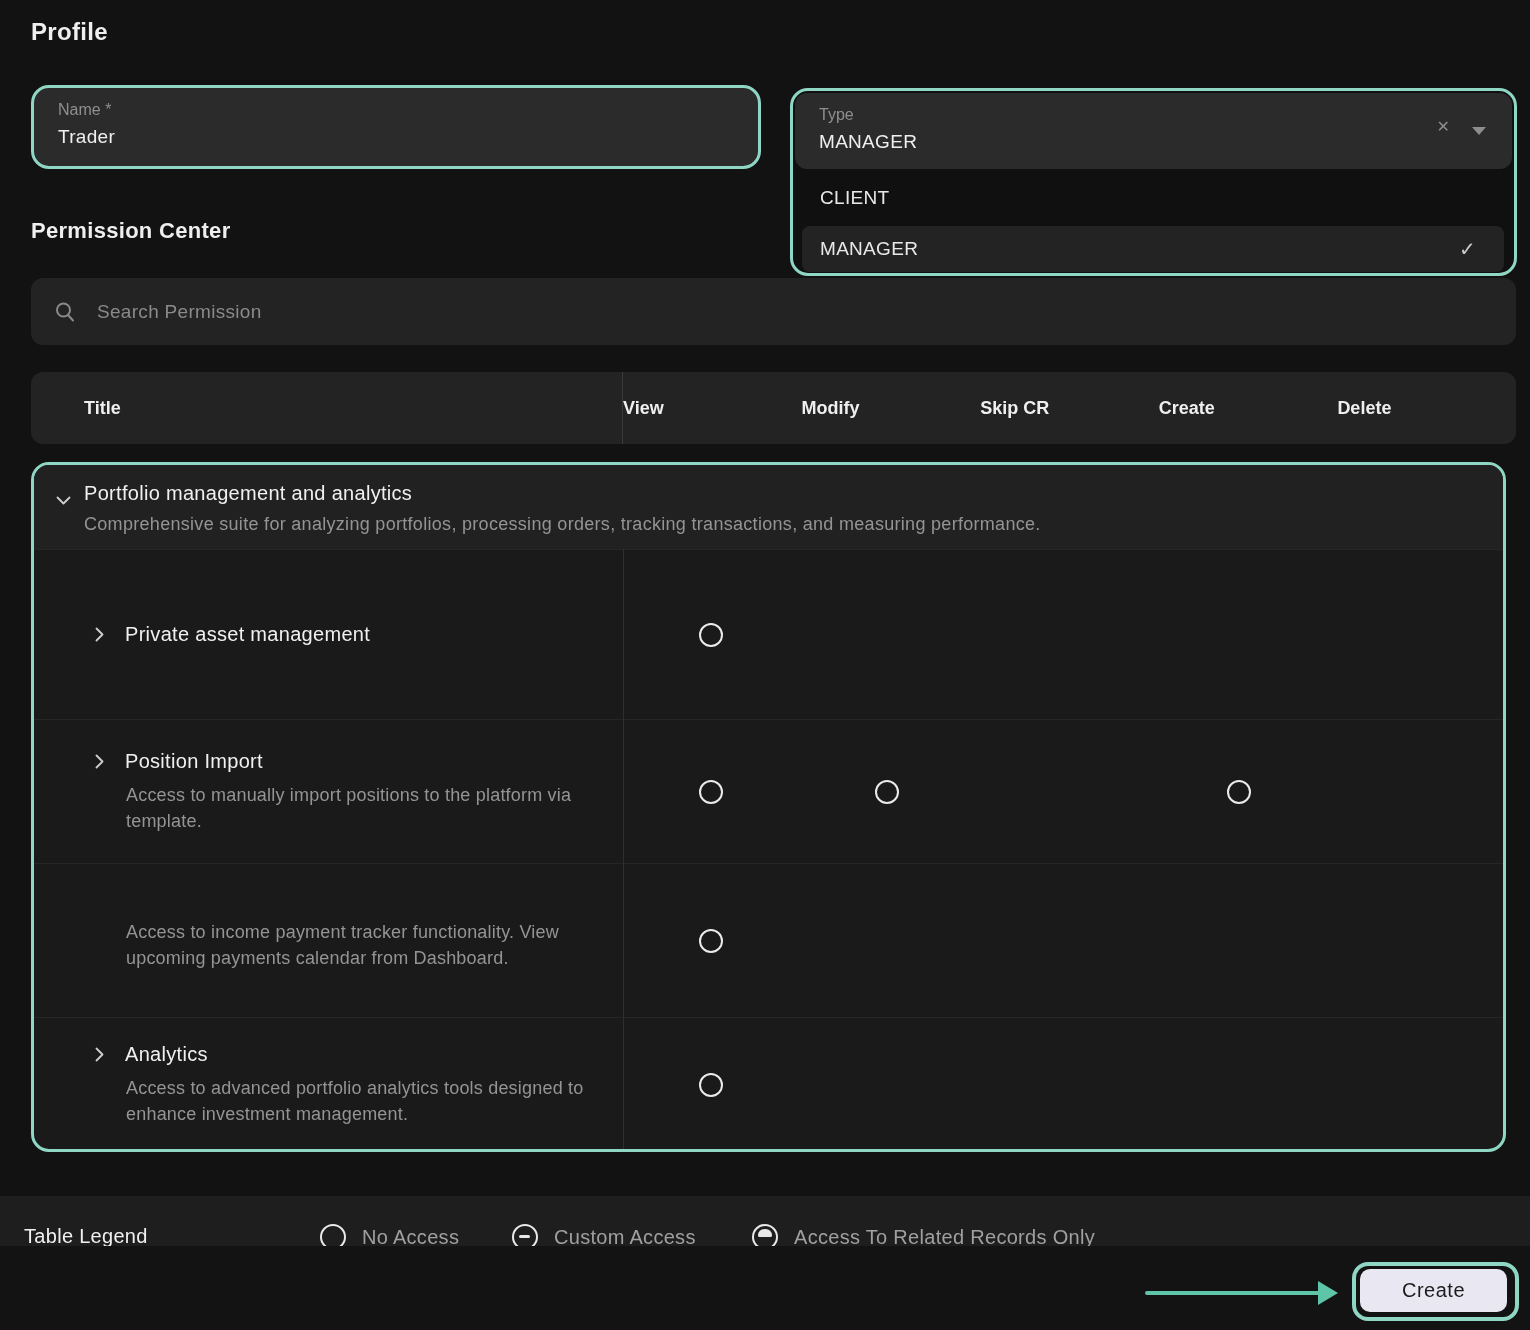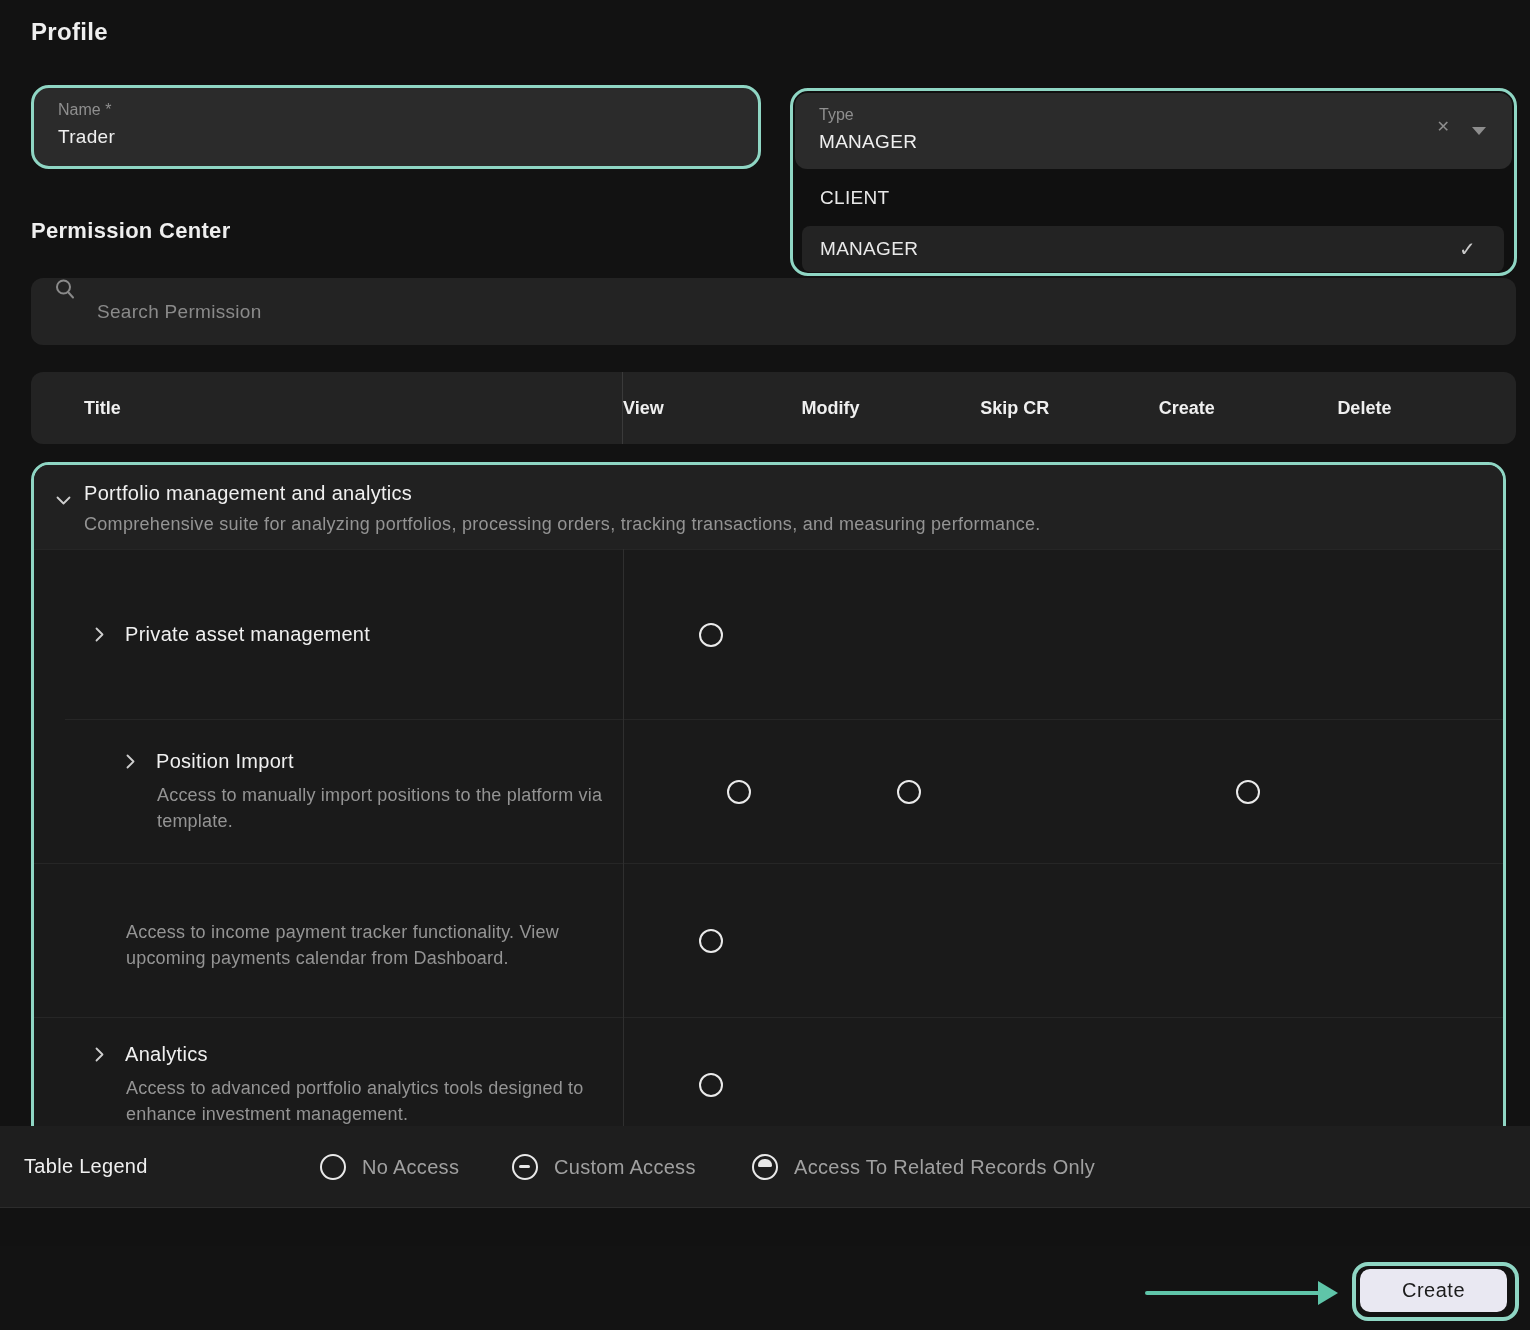--- a/index.html
+++ b/index.html
@@ -33,21 +33,21 @@
   .type-field{position:relative;height:76px;margin:2px 2px 0;background:var(--field);border-radius:12px;}
   .clear-x{position:absolute;right:62px;top:24px;font-size:16px;color:#8d8d8d;cursor:pointer;}
   .caret{position:absolute;right:26px;top:34px;width:0;height:0;border-left:7px solid transparent;border-right:7px solid transparent;border-top:8px solid #8d8d8d;}
   .menu{position:relative;padding-top:5px;}
   .opt{display:flex;align-items:center;font-size:19px;color:#e9e9e9;letter-spacing:.3px;}
   .opt-plain{height:48px;padding-left:27px;}
   .opt-selected{height:46px;margin:4px 10px 0 9px;background:#232323;border-radius:8px;padding:0 28px 0 18px;justify-content:space-between;}
   .check{font-size:20px;color:#c9c9c9;}
 
   
-  .search-bar{left:31px;top:278px;width:1485px;height:67px;background:var(--panel);border-radius:12px;display:flex;}
+  .search-bar{left:31px;top:278px;width:1485px;height:67px;background:var(--panel);border-radius:12px;display:flex;align-items:center;}
   .search-bar svg{margin-left:23px;flex:0 0 auto;}
   .search-input{margin-left:21px;background:transparent;border:none;outline:none;font-family:"Liberation Sans",sans-serif;font-size:19px;color:#dcdcdc;width:1200px;letter-spacing:.3px;}
   .search-input::placeholder{color:#8a8a8a;}
 
   
   .table-header{left:31px;top:372px;width:1485px;height:72px;background:var(--panel);border-radius:12px;display:flex;}
   .th-title{width:592px;padding-left:53px;line-height:72px;font-size:18px;font-weight:700;color:var(--txt);border-right:1px solid #3a3a3a;}
   .th-cols{flex:1;display:flex;}
   .th{flex:1;text-align:left;line-height:72px;font-size:18px;font-weight:700;color:var(--txt);}
 
@@ -63,21 +63,21 @@
   .row-left{width:589px;display:flex;flex-direction:column;justify-content:center;padding-left:61px;}
   .row-head{display:flex;align-items:center;}
   .row-chevron{flex:0 0 auto;margin-right:21px;display:flex;}
   .row-title{font-size:20px;color:#f0f0f0;letter-spacing:.3px;}
   .row-desc{margin:9px 0 0 31px;width:462px;font-size:18px;line-height:26px;color:var(--muted);letter-spacing:.2px;}
   .row-cells{flex:1;display:flex;align-items:center;}
   .cell{flex:1;display:flex;justify-content:center;}
   .radio{width:24px;height:24px;border:2px solid #eaeaea;border-radius:50%;cursor:pointer;}
 
   
-  .legend-bar{left:0;top:1126px;width:1530px;height:82px;background:#1e1e1e;border-bottom:1px solid #2c2c2c;}
+  .legend-bar{left:0;top:1196px;width:1530px;height:82px;background:#1e1e1e;border-bottom:1px solid #2c2c2c;}
   .legend-title{position:absolute;left:24px;top:29px;font-size:20px;color:#f0f0f0;letter-spacing:.3px;}
   .legend-item{position:absolute;top:0;height:82px;display:flex;align-items:center;gap:16px;}
   .legend-label{font-size:20px;color:#a0a0a0;letter-spacing:.3px;}
   .li-circle{width:26px;height:26px;border:2.5px solid #e9e9e9;border-radius:50%;position:relative;flex:0 0 auto;}
   .li-dash::after{content:"";position:absolute;left:5px;top:9px;width:11px;height:3px;background:#e9e9e9;border-radius:2px;}
   .li-half::after{content:"";position:absolute;left:3.5px;top:2.5px;width:14px;height:8px;background:#e9e9e9;border-radius:8px 8px 2px 2px;}
   .li-full{border-color:var(--teal-strong);}
   .li-full::after{content:"";position:absolute;left:4px;top:4px;width:13px;height:13px;background:var(--teal-strong);border-radius:50%;}
 
   
@@ -165,21 +165,21 @@
             <div class="cell">
               <span class="radio"></span>
             </div>
             <div class="cell"></div>
             <div class="cell"></div>
             <div class="cell"></div>
             <div class="cell"></div>
           </div>
       </div>
 
-      <div class="perm-row" style="height:144px;margin-left:31px;">
+      <div class="perm-row" style="height:144px;">
         <div class="row-left">
           <div class="row-head">
             <span class="row-chevron">
               <svg width="9" height="15" viewBox="0 0 9 15">
                   <polyline points="1.5,1.5 7.5,7.5 1.5,13.5" fill="none" stroke="#cfcfcf" stroke-width="1.8" stroke-linecap="round" stroke-linejoin="round"></polyline>
                 </svg>
             </span>
             <span class="row-title">Position Import</span>
           </div>
           <div class="row-desc">Access to manually import positions to the platform via template.</div>

